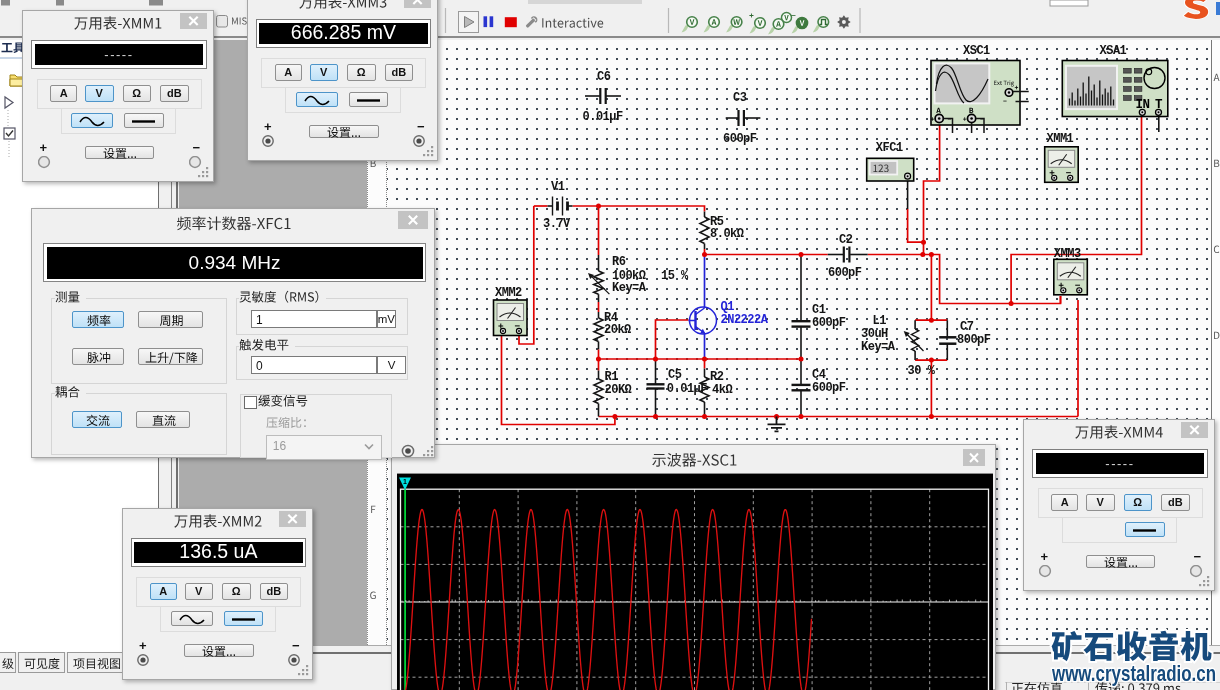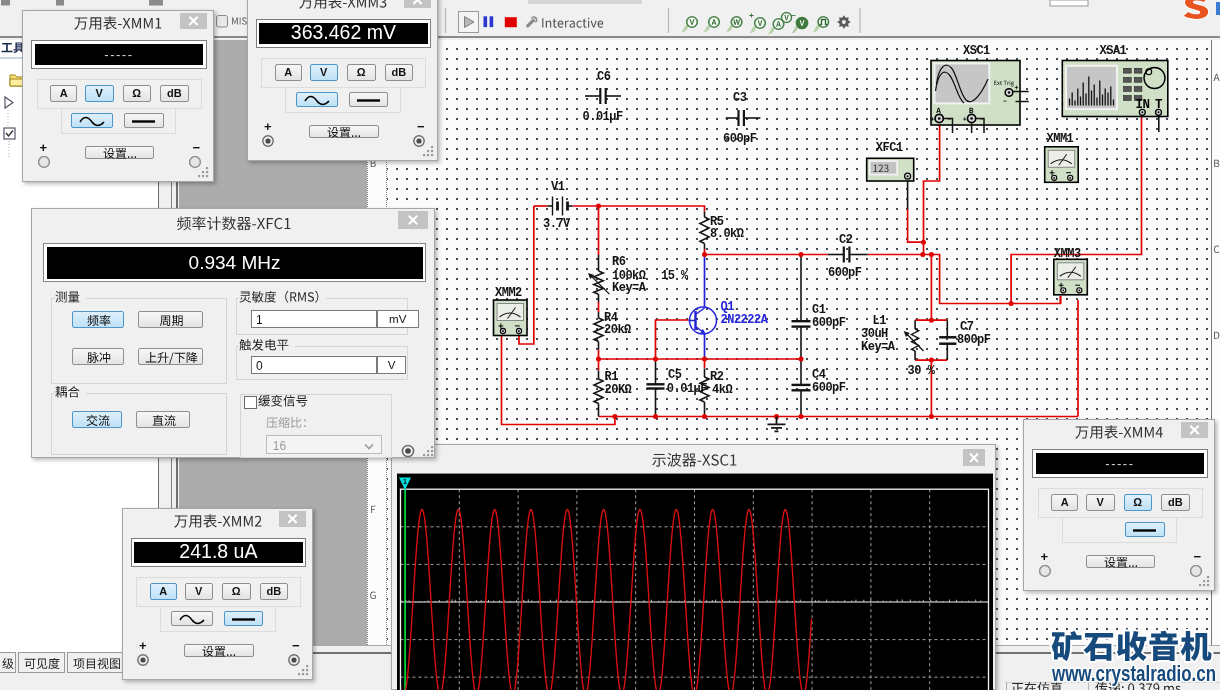--- a/index.html
+++ b/index.html
@@ -509,21 +509,21 @@
         <g transform="translate(50.8,17.5)">
           <path d="M0.9 -11.1H13.6V-10.0H0.9ZM5.4 -7.1H11.5V-6.0H5.4ZM11.2 -7.1H12.3Q12.3 -7.1 12.3 -7.0Q12.3 -6.9 12.3 -6.7Q12.3 -6.6 12.3 -6.5Q12.2 -4.8 12.1 -3.5Q12.0 -2.3 11.8 -1.5Q11.7 -0.6 11.6 -0.2Q11.4 0.3 11.2 0.5Q10.9 0.8 10.7 0.9Q10.4 1.0 9.9 1.1Q9.5 1.1 8.8 1.1Q8.1 1.1 7.4 1.0Q7.4 0.8 7.3 0.5Q7.2 0.2 7.0 -0.1Q7.8 0.0 8.5 0.0Q9.2 0.0 9.5 0.0Q9.8 0.1 9.9 0.0Q10.1 -0.0 10.2 -0.1Q10.5 -0.3 10.6 -1.1Q10.8 -1.8 10.9 -3.2Q11.1 -4.6 11.2 -6.9ZM4.8 -10.2H6.0Q5.9 -9.0 5.8 -7.7Q5.7 -6.4 5.5 -5.1Q5.2 -3.8 4.7 -2.7Q4.3 -1.5 3.4 -0.5Q2.6 0.5 1.3 1.2Q1.2 1.0 0.9 0.7Q0.7 0.5 0.5 0.3Q1.7 -0.3 2.5 -1.2Q3.3 -2.1 3.8 -3.2Q4.2 -4.3 4.4 -5.5Q4.7 -6.7 4.7 -7.9Q4.8 -9.1 4.8 -10.2Z M17.3 -11.2H26.7V-10.1H17.3ZM17.3 -7.8H26.7V-6.8H17.3ZM17.3 -4.3H26.7V-3.3H17.3ZM16.7 -11.2H17.8V-5.9Q17.8 -5.1 17.7 -4.1Q17.7 -3.2 17.5 -2.2Q17.3 -1.3 16.9 -0.4Q16.5 0.5 15.8 1.2Q15.7 1.1 15.6 1.0Q15.4 0.8 15.3 0.7Q15.1 0.6 15.0 0.5Q15.6 -0.2 15.9 -1.0Q16.3 -1.8 16.4 -2.6Q16.6 -3.5 16.7 -4.3Q16.7 -5.1 16.7 -5.9ZM26.3 -11.2H27.4V-0.3Q27.4 0.2 27.2 0.5Q27.1 0.8 26.7 0.9Q26.3 1.0 25.7 1.1Q25.0 1.1 24.0 1.1Q24.0 0.9 23.8 0.6Q23.7 0.2 23.6 0.0Q24.1 0.0 24.6 0.0Q25.1 0.1 25.4 0.0Q25.8 0.0 25.9 0.0Q26.1 0.0 26.2 -0.0Q26.3 -0.1 26.3 -0.3ZM21.3 -10.8H22.4V1.0H21.3Z M30.5 -10.9H42.1V-9.9H30.5ZM31.3 -8.7H41.4V-7.8H31.3ZM29.9 -6.5H42.5V-5.6H29.9ZM35.7 -12.2H36.8V-5.8H35.7ZM35.4 -6.3 36.4 -5.8Q35.8 -5.2 35.1 -4.6Q34.4 -4.0 33.6 -3.5Q32.8 -2.9 31.9 -2.5Q31.1 -2.1 30.2 -1.8Q30.2 -1.9 30.0 -2.1Q29.9 -2.2 29.8 -2.4Q29.6 -2.5 29.5 -2.7Q30.3 -2.9 31.2 -3.3Q32.0 -3.7 32.8 -4.2Q33.6 -4.6 34.3 -5.2Q35.0 -5.7 35.4 -6.3ZM37.0 -6.0Q37.5 -4.6 38.4 -3.5Q39.2 -2.3 40.4 -1.5Q41.5 -0.7 43.0 -0.3Q42.9 -0.2 42.8 0.0Q42.6 0.2 42.5 0.3Q42.4 0.5 42.3 0.7Q40.8 0.2 39.6 -0.8Q38.4 -1.7 37.5 -2.9Q36.6 -4.2 36.1 -5.8ZM41.3 -5.0 42.2 -4.4Q41.4 -3.8 40.6 -3.2Q39.7 -2.5 39.0 -2.1L38.3 -2.7Q38.7 -3.0 39.3 -3.4Q39.8 -3.8 40.4 -4.2Q40.9 -4.6 41.3 -5.0ZM32.7 1.1 32.6 0.2 33.1 -0.2 37.4 -1.5Q37.4 -1.3 37.5 -1.0Q37.5 -0.7 37.6 -0.5Q36.1 -0.1 35.1 0.2Q34.2 0.5 33.7 0.7Q33.2 0.9 33.0 1.0Q32.8 1.1 32.7 1.1ZM32.7 1.1Q32.6 1.0 32.5 0.8Q32.5 0.6 32.4 0.5Q32.3 0.3 32.2 0.2Q32.4 0.1 32.5 -0.2Q32.7 -0.4 32.7 -0.8V-3.9H33.9V0.1Q33.9 0.1 33.7 0.2Q33.6 0.3 33.4 0.4Q33.3 0.5 33.1 0.6Q32.9 0.8 32.8 0.9Q32.7 1.0 32.7 1.1Z M44.2 -3.5V-4.6H47.9V-3.5Z M48.8 0.0 51.9 -5.5 49.0 -10.6H50.5L51.9 -7.9Q52.1 -7.5 52.3 -7.2Q52.5 -6.8 52.7 -6.4H52.8Q53.0 -6.8 53.2 -7.2Q53.4 -7.5 53.6 -7.9L55.0 -10.6H56.4L53.5 -5.4L56.6 0.0H55.1L53.6 -2.9Q53.3 -3.3 53.1 -3.7Q52.9 -4.1 52.6 -4.6H52.6Q52.3 -4.1 52.1 -3.7Q51.9 -3.3 51.7 -2.9L50.2 0.0Z M58.3 0.0V-10.6H59.9L62.0 -4.9Q62.1 -4.4 62.3 -3.8Q62.5 -3.3 62.7 -2.7H62.8Q63.0 -3.3 63.2 -3.8Q63.3 -4.4 63.5 -4.9L65.5 -10.6H67.2V0.0H65.9V-5.9Q65.9 -6.3 65.9 -6.9Q66.0 -7.4 66.0 -8.0Q66.0 -8.6 66.1 -9.0H66.0L65.2 -6.6L63.2 -1.1H62.3L60.2 -6.6L59.4 -9.0H59.3Q59.4 -8.6 59.4 -8.0Q59.5 -7.4 59.5 -6.9Q59.5 -6.3 59.5 -5.9V0.0Z M70.1 0.0V-10.6H71.7L73.7 -4.9Q73.9 -4.4 74.1 -3.8Q74.3 -3.3 74.5 -2.7H74.6Q74.7 -3.3 74.9 -3.8Q75.1 -4.4 75.3 -4.9L77.3 -10.6H78.9V0.0H77.7V-5.9Q77.7 -6.3 77.7 -6.9Q77.7 -7.4 77.8 -8.0Q77.8 -8.6 77.9 -9.0H77.8L76.9 -6.6L74.9 -1.1H74.0L72.0 -6.6L71.2 -9.0H71.1Q71.2 -8.6 71.2 -8.0Q71.2 -7.4 71.3 -6.9Q71.3 -6.3 71.3 -5.9V0.0Z M84.2 0.2Q83.4 0.2 82.7 -0.0Q82.1 -0.2 81.6 -0.6Q81.2 -0.9 80.8 -1.3L81.5 -2.1Q82.0 -1.7 82.6 -1.3Q83.2 -0.9 84.1 -0.9Q84.8 -0.9 85.2 -1.2Q85.7 -1.4 86.0 -1.8Q86.3 -2.3 86.3 -2.9Q86.3 -3.5 86.0 -4.0Q85.6 -4.5 84.9 -4.7Q84.2 -5.0 83.0 -5.0V-6.0Q84.1 -6.0 84.7 -6.3Q85.4 -6.6 85.6 -7.0Q85.9 -7.5 85.9 -8.1Q85.9 -8.8 85.4 -9.3Q85.0 -9.7 84.1 -9.7Q83.5 -9.7 82.9 -9.5Q82.4 -9.2 81.9 -8.7L81.2 -9.6Q81.8 -10.1 82.5 -10.5Q83.3 -10.8 84.2 -10.8Q85.1 -10.8 85.8 -10.5Q86.5 -10.2 86.9 -9.6Q87.3 -9.0 87.3 -8.2Q87.3 -7.2 86.7 -6.6Q86.2 -5.9 85.4 -5.6V-5.5Q86.0 -5.4 86.5 -5.0Q87.0 -4.7 87.3 -4.1Q87.6 -3.6 87.6 -2.8Q87.6 -1.9 87.2 -1.2Q86.7 -0.5 85.9 -0.2Q85.2 0.2 84.2 0.2Z" fill="#333"></path>
         </g>
       </svg>
       <div style="position:absolute;right:6px;top:2px;width:27px;height:15.7px;background:#c3c3c3;">
         <svg width="27" height="15.7" style="position:absolute">
           <path d="M9.3,3.6499999999999995 l8.4,8.4 M17.7,3.6499999999999995 l-8.4,8.4" stroke="#fff" stroke-width="2.1"></path>
         </svg>
       </div>
       <div style="position:absolute;left:8.1px;top:29px;width:175.6px;height:28.8px;background:#fff;border:1px solid #7f7f7f;padding:2.5px;box-sizing:border-box">
-        <div style="width:100%;height:100%;background:#000;color:#fff;font:19.5px 'Liberation Sans';display:flex;align-items:center;justify-content:center;padding-bottom:1px;box-sizing:border-box">363.462 mV</div>
+        <div style="width:100%;height:100%;background:#000;color:#fff;font:19.5px 'Liberation Sans';display:flex;align-items:center;justify-content:center;padding-bottom:1px;box-sizing:border-box">666.285 mV</div>
       </div>
       <div style="position:absolute;left:13.9px;top:68.3px;width:162.7px;height:28.2px;border:1px solid #dcdcdc"></div>
       <div style="position:absolute;left:27.3px;top:74px;width:27px;height:16.5px;background:linear-gradient(#f7f7f7,#e3e3e3);border:1px solid #8f8f8f;border-radius:2px;box-sizing:border-box;display:flex;align-items:center;justify-content:center;font:bold 11px 'Liberation Sans';color:#111">A</div>
       <div style="position:absolute;left:62px;top:74px;width:28.5px;height:16.5px;background:linear-gradient(#dff0fc,#bfe1f7);border:1px solid #4d94c9;border-radius:2px;box-sizing:border-box;display:flex;align-items:center;justify-content:center;font:bold 11px 'Liberation Sans';color:#111">V</div>
       <div style="position:absolute;left:99.5px;top:74px;width:28.5px;height:16.5px;background:linear-gradient(#f7f7f7,#e3e3e3);border:1px solid #8f8f8f;border-radius:2px;box-sizing:border-box;display:flex;align-items:center;justify-content:center;font:bold 11px 'Liberation Sans';color:#111">Ω</div>
       <div style="position:absolute;left:137px;top:74px;width:28.5px;height:16.5px;background:linear-gradient(#f7f7f7,#e3e3e3);border:1px solid #8f8f8f;border-radius:2px;box-sizing:border-box;display:flex;align-items:center;justify-content:center;font:bold 11px 'Liberation Sans';color:#111">dB</div>
       <div style="position:absolute;left:37.8px;top:96.5px;width:113.6px;height:24.6px;border:1px solid #dcdcdc"></div>
       <div style="position:absolute;left:48.4px;top:102.2px;width:41.7px;height:14.4px;background:linear-gradient(#dff0fc,#bfe1f7);border:1px solid #4d94c9;border-radius:2px;box-sizing:border-box"><svg width="40" height="13">
           <path d="M8,7 q5.5,-9 12,0 q5.5,7 12,0" fill="none" stroke="#000" stroke-width="1.6"></path>
         </svg></div>
@@ -626,42 +626,42 @@
           </g>
         </svg>
       </div>
       <div style="position:absolute;left:204.7px;top:89.4px;width:170.1px;height:35.1px;border:1px solid #d5d5d5"></div>
       <div style="position:absolute;left:207px;top:80px;background:#f0f0f0;padding:0 3px"><svg class="ov" width="105" height="16">
           <g transform="translate(0.0,12.5)">
             <path d="M5.8 -5.2H6.8Q6.7 -4.2 6.5 -3.3Q6.3 -2.5 6.0 -1.8Q5.6 -1.1 5.0 -0.6Q4.3 -0.0 3.4 0.4Q2.4 0.8 1.0 1.1Q0.9 0.9 0.8 0.7Q0.7 0.4 0.5 0.3Q1.8 0.0 2.7 -0.3Q3.6 -0.7 4.2 -1.2Q4.8 -1.6 5.1 -2.2Q5.4 -2.8 5.6 -3.6Q5.8 -4.3 5.8 -5.2ZM2.6 -4.5 3.4 -4.1Q3.2 -3.6 2.9 -2.9Q2.6 -2.2 2.1 -1.8L1.3 -2.3Q1.7 -2.7 2.1 -3.3Q2.4 -3.9 2.6 -4.5ZM9.9 -4.5 10.7 -4.0Q10.4 -3.4 10.1 -2.8Q9.7 -2.2 9.4 -1.8L8.7 -2.2Q8.9 -2.5 9.1 -2.9Q9.4 -3.3 9.6 -3.7Q9.8 -4.1 9.9 -4.5ZM6.5 -3.6Q6.9 -2.5 7.6 -1.8Q8.4 -1.0 9.5 -0.5Q10.6 -0.1 12.1 0.1Q12.0 0.2 11.9 0.4Q11.8 0.5 11.7 0.7Q11.6 0.8 11.5 1.0Q10.3 0.8 9.4 0.4Q8.5 0.1 7.8 -0.5Q7.1 -1.0 6.5 -1.8Q6.0 -2.5 5.7 -3.5ZM2.3 -8.1H10.1V-7.4H2.3ZM1.7 -10.0H10.5V-5.4H1.7V-6.3H9.6V-9.1H1.7Z M14.4 -9.1H19.2V-8.3H14.4ZM13.0 -4.5H19.4V-3.7H13.0ZM14.5 -7.1H18.0V-6.3H14.5ZM14.0 -1.8H19.3V-1.0H14.0ZM14.5 -10.5 15.4 -10.3Q15.1 -9.1 14.7 -8.0Q14.2 -7.0 13.6 -6.2Q13.5 -6.3 13.4 -6.4Q13.2 -6.5 13.1 -6.6Q12.9 -6.7 12.8 -6.7Q13.4 -7.4 13.9 -8.4Q14.3 -9.4 14.5 -10.5ZM17.7 -7.1H18.5Q18.5 -7.1 18.5 -7.0Q18.5 -6.9 18.5 -6.8Q18.5 -6.7 18.5 -6.7Q18.5 -4.8 18.4 -3.5Q18.3 -2.2 18.3 -1.4Q18.2 -0.6 18.1 -0.2Q18.0 0.3 17.8 0.5Q17.7 0.7 17.5 0.8Q17.3 0.9 17.1 0.9Q16.8 0.9 16.4 0.9Q16.1 0.9 15.7 0.9Q15.7 0.7 15.6 0.5Q15.5 0.2 15.4 0.1Q15.8 0.1 16.2 0.1Q16.5 0.1 16.7 0.1Q16.8 0.1 16.9 0.1Q17.0 0.1 17.1 -0.1Q17.2 -0.2 17.3 -0.6Q17.4 -1.0 17.4 -1.8Q17.5 -2.6 17.6 -3.9Q17.6 -5.1 17.7 -6.9ZM14.1 -7.1H14.9Q14.9 -6.4 14.8 -5.5Q14.8 -4.7 14.7 -3.9Q14.6 -3.1 14.5 -2.3Q14.4 -1.5 14.4 -1.0H13.5Q13.6 -1.6 13.7 -2.3Q13.8 -3.1 13.8 -3.9Q13.9 -4.7 14.0 -5.6Q14.0 -6.4 14.1 -7.1ZM20.2 -8.1H24.4V-7.2H20.2ZM20.5 -10.5 21.4 -10.4Q21.2 -9.2 20.9 -8.2Q20.6 -7.1 20.2 -6.2Q19.8 -5.3 19.3 -4.6Q19.3 -4.7 19.1 -4.8Q19.0 -4.9 18.9 -5.0Q18.7 -5.1 18.6 -5.2Q19.1 -5.8 19.4 -6.7Q19.8 -7.5 20.1 -8.5Q20.3 -9.5 20.5 -10.5ZM22.9 -7.6 23.8 -7.5Q23.5 -5.5 23.0 -3.8Q22.4 -2.2 21.5 -1.1Q20.6 0.1 19.2 1.0Q19.1 0.9 19.0 0.7Q18.9 0.6 18.8 0.5Q18.7 0.3 18.6 0.3Q19.9 -0.5 20.8 -1.6Q21.7 -2.7 22.2 -4.2Q22.7 -5.7 22.9 -7.6ZM20.6 -7.3Q20.8 -5.6 21.3 -4.1Q21.9 -2.6 22.7 -1.5Q23.4 -0.4 24.6 0.3Q24.5 0.3 24.3 0.5Q24.2 0.6 24.1 0.8Q24.0 0.9 23.9 1.0Q22.7 0.3 21.9 -0.9Q21.1 -2.1 20.6 -3.7Q20.1 -5.3 19.7 -7.2ZM15.4 -6.0 15.9 -6.3Q16.2 -6.0 16.5 -5.6Q16.8 -5.2 16.9 -4.8L16.3 -4.5Q16.2 -4.8 15.9 -5.2Q15.7 -5.7 15.4 -6.0ZM15.2 -3.3 15.8 -3.6Q16.1 -3.3 16.4 -2.9Q16.7 -2.4 16.8 -2.1L16.2 -1.7Q16.1 -2.1 15.8 -2.5Q15.5 -3.0 15.2 -3.3Z M27.8 -7.0H36.7V-6.2H27.8ZM28.0 -3.3H35.1V-2.5H28.0ZM29.8 -8.0H30.7V-4.9H33.8V-8.0H34.7V-4.1H29.8ZM34.9 -3.3H35.1L35.3 -3.4L35.8 -3.0Q35.3 -2.1 34.5 -1.4Q33.6 -0.7 32.6 -0.2Q31.5 0.2 30.3 0.5Q29.1 0.8 27.8 0.9Q27.7 0.8 27.6 0.5Q27.5 0.3 27.4 0.1Q28.6 0.0 29.7 -0.2Q30.9 -0.4 31.9 -0.8Q32.9 -1.2 33.7 -1.8Q34.5 -2.4 34.9 -3.2ZM30.0 -2.7Q30.6 -1.9 31.7 -1.3Q32.7 -0.7 34.1 -0.3Q35.5 0.0 37.0 0.2Q36.9 0.3 36.8 0.4Q36.7 0.6 36.6 0.7Q36.5 0.9 36.5 1.0Q34.9 0.8 33.5 0.4Q32.1 -0.0 31.0 -0.7Q29.9 -1.4 29.2 -2.4ZM27.0 -9.3H36.9V-8.4H27.0ZM26.6 -9.3H27.5V-5.9Q27.5 -5.1 27.5 -4.2Q27.4 -3.4 27.3 -2.4Q27.2 -1.5 26.9 -0.6Q26.7 0.3 26.3 1.0Q26.2 0.9 26.1 0.8Q25.9 0.8 25.7 0.7Q25.6 0.6 25.5 0.6Q25.8 -0.1 26.1 -1.0Q26.3 -1.8 26.4 -2.7Q26.5 -3.5 26.5 -4.3Q26.6 -5.2 26.6 -5.9ZM30.9 -10.3 31.9 -10.6Q32.1 -10.2 32.3 -9.7Q32.5 -9.3 32.6 -9.0L31.6 -8.7Q31.5 -9.0 31.3 -9.5Q31.1 -10.0 30.9 -10.3Z M46.2 -4.8Q46.2 -6.0 46.5 -7.0Q46.8 -8.1 47.4 -9.0Q47.9 -9.9 48.7 -10.7L49.4 -10.3Q48.7 -9.6 48.2 -8.7Q47.7 -7.8 47.4 -6.9Q47.1 -5.9 47.1 -4.8Q47.1 -3.6 47.4 -2.7Q47.7 -1.7 48.2 -0.8Q48.7 0.1 49.4 0.8L48.7 1.2Q47.9 0.4 47.4 -0.5Q46.8 -1.4 46.5 -2.5Q46.2 -3.5 46.2 -4.8Z M51.3 0.0V-9.2H54.1Q55.1 -9.2 55.8 -8.9Q56.5 -8.7 56.9 -8.1Q57.3 -7.5 57.3 -6.6Q57.3 -5.7 56.9 -5.1Q56.5 -4.5 55.8 -4.2Q55.1 -3.9 54.1 -3.9H52.4V0.0ZM52.4 -4.8H54.0Q55.0 -4.8 55.6 -5.3Q56.2 -5.7 56.2 -6.6Q56.2 -7.5 55.6 -7.9Q55.0 -8.2 54.0 -8.2H52.4ZM56.3 0.0 53.9 -4.2 54.8 -4.8 57.6 0.0Z M59.2 0.0V-9.2H60.6L62.3 -4.3Q62.5 -3.8 62.7 -3.3Q62.8 -2.8 63.0 -2.3H63.1Q63.2 -2.8 63.4 -3.3Q63.5 -3.8 63.7 -4.3L65.4 -9.2H66.8V0.0H65.8V-5.1Q65.8 -5.5 65.8 -5.9Q65.8 -6.4 65.8 -6.9Q65.9 -7.4 65.9 -7.8H65.8L65.1 -5.7L63.4 -0.9H62.6L60.9 -5.7L60.1 -7.8H60.1Q60.1 -7.4 60.2 -6.9Q60.2 -6.4 60.2 -5.9Q60.2 -5.5 60.2 -5.1V0.0Z M71.9 0.2Q70.9 0.2 70.1 -0.2Q69.3 -0.6 68.7 -1.2L69.4 -2.0Q69.9 -1.5 70.5 -1.2Q71.2 -0.9 71.9 -0.9Q72.8 -0.9 73.3 -1.3Q73.8 -1.7 73.8 -2.3Q73.8 -2.8 73.6 -3.1Q73.4 -3.4 73.1 -3.6Q72.7 -3.8 72.3 -4.0L71.0 -4.5Q70.6 -4.7 70.1 -5.0Q69.7 -5.3 69.4 -5.8Q69.1 -6.2 69.1 -6.9Q69.1 -7.6 69.5 -8.2Q69.9 -8.7 70.5 -9.0Q71.2 -9.3 72.0 -9.3Q72.8 -9.3 73.5 -9.0Q74.2 -8.7 74.7 -8.2L74.1 -7.5Q73.7 -7.9 73.2 -8.1Q72.6 -8.3 72.0 -8.3Q71.2 -8.3 70.8 -8.0Q70.3 -7.6 70.3 -7.0Q70.3 -6.5 70.5 -6.3Q70.8 -6.0 71.1 -5.8Q71.5 -5.6 71.8 -5.5L73.1 -4.9Q73.6 -4.7 74.1 -4.4Q74.5 -4.0 74.7 -3.6Q75.0 -3.1 75.0 -2.4Q75.0 -1.7 74.6 -1.1Q74.2 -0.5 73.5 -0.2Q72.8 0.2 71.9 0.2Z M79.3 -4.8Q79.3 -3.5 79.0 -2.5Q78.7 -1.4 78.2 -0.5Q77.6 0.4 76.9 1.2L76.1 0.8Q76.8 0.1 77.4 -0.8Q77.9 -1.7 78.2 -2.7Q78.4 -3.6 78.4 -4.8Q78.4 -5.9 78.2 -6.9Q77.9 -7.8 77.4 -8.7Q76.8 -9.6 76.1 -10.3L76.9 -10.7Q77.6 -9.9 78.2 -9.0Q78.7 -8.1 79.0 -7.0Q79.3 -6.0 79.3 -4.8Z" fill="#222"></path>
           </g>
         </svg><span style="visibility:hidden;font-size:12.5px">灵敏度（RMS)</span></div>
       <div style="position:absolute;left:219.5px;top:100.5px;width:125.7px;height:18.5px;background:#fff;border:1px solid #7a7a7a;box-sizing:border-box;font:12px 'Liberation Sans';color:#111;padding:2px 0 0 4px">1</div>
-      <div style="position:absolute;left:345.2px;top:100.5px;width:42px;height:18.5px;background:#fff;border:1px solid #7a7a7a;box-sizing:border-box;font:11.5px 'Liberation Sans';color:#111;text-align:center;padding-top:2px">mV</div>
+      <div style="position:absolute;left:345.2px;top:100.5px;width:19px;height:18.5px;background:#fff;border:1px solid #7a7a7a;box-sizing:border-box;font:11.5px 'Liberation Sans';color:#111;text-align:center;padding-top:2px">mV</div>
       <div style="position:absolute;left:204.7px;top:136.7px;width:170.1px;height:32.2px;border:1px solid #d5d5d5"></div>
       <div style="position:absolute;left:207px;top:127.5px;background:#f0f0f0;padding:0 3px"><svg class="ov" width="65" height="16">
           <g transform="translate(0.0,12.5)">
             <path d="M1.7 -7.3H5.3V-6.6H1.7ZM1.7 -5.1H5.3V-4.4H1.7ZM1.7 -2.9H5.3V-2.1H1.7ZM2.4 -9.4H4.6V-8.6H2.4ZM3.2 -7.0H3.9V0.6H3.2ZM2.4 -10.5 3.2 -10.3Q2.9 -9.0 2.3 -7.9Q1.8 -6.7 1.1 -6.0Q1.1 -6.0 0.9 -6.1Q0.8 -6.2 0.6 -6.4Q0.5 -6.5 0.4 -6.5Q1.1 -7.2 1.6 -8.3Q2.1 -9.4 2.4 -10.5ZM1.3 -7.3H2.1V-4.0Q2.1 -3.4 2.1 -2.8Q2.0 -2.1 1.9 -1.4Q1.9 -0.8 1.7 -0.1Q1.5 0.5 1.2 1.0Q1.1 0.9 1.0 0.9Q0.8 0.8 0.7 0.7Q0.6 0.6 0.5 0.6Q0.9 -0.1 1.0 -0.9Q1.2 -1.7 1.3 -2.5Q1.3 -3.3 1.3 -4.0ZM5.0 -7.3H5.8V-0.1Q5.8 0.2 5.7 0.4Q5.6 0.6 5.5 0.7Q5.3 0.8 5.0 0.8Q4.8 0.9 4.4 0.9Q4.4 0.7 4.3 0.5Q4.2 0.2 4.1 0.1Q4.4 0.1 4.6 0.1Q4.8 0.1 4.9 0.1Q5.0 0.1 5.0 -0.1ZM4.4 -9.4H4.6L4.7 -9.4L5.3 -9.1Q5.1 -8.5 4.8 -7.9Q4.4 -7.2 4.1 -6.8Q4.0 -6.9 3.8 -7.0Q3.7 -7.1 3.5 -7.1Q3.7 -7.4 3.9 -7.8Q4.0 -8.2 4.2 -8.5Q4.3 -8.9 4.4 -9.2ZM10.0 -2.5 10.7 -2.7Q11.0 -2.2 11.3 -1.6Q11.6 -0.9 11.8 -0.4Q12.0 0.2 12.1 0.6L11.3 0.9Q11.2 0.5 11.0 -0.1Q10.8 -0.7 10.5 -1.3Q10.3 -1.9 10.0 -2.5ZM6.0 -0.4Q6.6 -0.5 7.5 -0.6Q8.3 -0.7 9.3 -0.8Q10.3 -1.0 11.2 -1.1L11.3 -0.2Q10.3 -0.1 9.4 0.0Q8.5 0.1 7.6 0.3Q6.8 0.4 6.1 0.5ZM7.1 -7.3V-4.2H10.6V-7.3ZM6.4 -8.1H11.4V-3.4H6.4ZM8.4 -10.5H9.3V-7.6H8.4ZM8.5 -7.6H9.3V-4.0H9.3V-0.2H8.4V-4.0H8.5Z M17.6 -5.1Q18.4 -3.0 20.2 -1.7Q22.0 -0.3 24.6 0.2Q24.5 0.3 24.3 0.4Q24.2 0.6 24.1 0.7Q24.0 0.9 24.0 1.0Q22.2 0.6 20.8 -0.1Q19.4 -0.9 18.4 -2.1Q17.4 -3.3 16.8 -4.8ZM22.0 -5.4H22.2L22.4 -5.5L23.1 -5.2Q22.6 -3.9 21.9 -2.8Q21.2 -1.8 20.3 -1.1Q19.3 -0.3 18.3 0.2Q17.2 0.7 16.0 1.0Q15.9 0.8 15.8 0.6Q15.6 0.4 15.5 0.2Q16.6 -0.0 17.6 -0.5Q18.6 -1.0 19.5 -1.7Q20.4 -2.3 21.0 -3.2Q21.7 -4.1 22.0 -5.3ZM17.3 -5.4H22.2V-4.5H17.0ZM18.2 -10.5 19.2 -10.4Q19.0 -8.6 18.6 -7.1Q18.1 -5.5 17.5 -4.2Q16.8 -2.9 15.9 -1.9Q14.9 -0.8 13.6 0.0Q13.5 -0.1 13.4 -0.2Q13.3 -0.4 13.1 -0.5Q13.0 -0.6 12.9 -0.7Q14.5 -1.7 15.6 -3.2Q16.7 -4.6 17.3 -6.5Q17.9 -8.3 18.2 -10.5ZM20.9 -9.9 21.6 -10.3Q21.9 -10.0 22.2 -9.7Q22.5 -9.4 22.8 -9.1Q23.1 -8.8 23.3 -8.5L22.5 -8.0Q22.3 -8.3 22.1 -8.6Q21.8 -8.9 21.5 -9.2Q21.2 -9.6 20.9 -9.9ZM14.3 -6.5Q14.3 -6.6 14.2 -6.8Q14.2 -7.0 14.1 -7.1Q14.0 -7.3 14.0 -7.4Q14.1 -7.5 14.2 -7.6Q14.3 -7.7 14.5 -7.9Q14.5 -8.1 14.7 -8.4Q14.8 -8.7 15.0 -9.2Q15.2 -9.7 15.3 -10.1L16.3 -10.0Q16.1 -9.4 15.9 -8.9Q15.7 -8.4 15.5 -7.9Q15.3 -7.5 15.1 -7.1V-7.1Q15.1 -7.1 14.9 -7.0Q14.8 -7.0 14.7 -6.9Q14.5 -6.8 14.4 -6.7Q14.3 -6.6 14.3 -6.5ZM14.3 -6.5V-7.3L14.9 -7.7H24.1L24.1 -6.8H15.6Q15.0 -6.8 14.7 -6.7Q14.4 -6.6 14.3 -6.5Z M27.1 -6.0H35.3V-5.1H27.1ZM30.6 -10.5H31.6V-1.0Q31.6 -0.7 31.7 -0.5Q31.8 -0.3 32.0 -0.2Q32.2 -0.2 32.5 -0.2Q32.6 -0.2 32.9 -0.2Q33.2 -0.2 33.5 -0.2Q33.8 -0.2 34.2 -0.2Q34.5 -0.2 34.8 -0.2Q35.0 -0.2 35.2 -0.2Q35.5 -0.2 35.7 -0.3Q35.9 -0.5 36.0 -1.0Q36.0 -1.4 36.1 -2.2Q36.3 -2.1 36.5 -1.9Q36.8 -1.8 37.0 -1.8Q37.0 -0.8 36.8 -0.3Q36.6 0.3 36.3 0.5Q35.9 0.8 35.2 0.8Q35.1 0.8 34.8 0.8Q34.6 0.8 34.2 0.8Q33.8 0.8 33.5 0.8Q33.1 0.8 32.8 0.8Q32.6 0.8 32.5 0.8Q31.8 0.8 31.4 0.6Q31.0 0.5 30.8 0.1Q30.6 -0.3 30.6 -1.1ZM27.1 -8.7H35.8V-2.4H27.1V-3.3H34.9V-7.8H27.1ZM26.6 -8.7H27.5V-1.6H26.6Z M38.8 -9.7H48.7V-8.7H38.8ZM38.2 -4.3H49.4V-3.4H38.2ZM39.7 -7.9 40.5 -8.1Q40.8 -7.7 41.0 -7.2Q41.3 -6.6 41.4 -6.2Q41.6 -5.7 41.7 -5.3L40.8 -5.0Q40.7 -5.4 40.6 -5.9Q40.4 -6.3 40.2 -6.9Q39.9 -7.4 39.7 -7.9ZM46.9 -8.2 47.9 -7.9Q47.7 -7.4 47.4 -6.9Q47.2 -6.3 46.9 -5.8Q46.6 -5.3 46.4 -4.9L45.6 -5.2Q45.8 -5.6 46.1 -6.1Q46.3 -6.6 46.6 -7.2Q46.8 -7.7 46.9 -8.2ZM43.2 -9.3H44.2V1.0H43.2Z" fill="#222"></path>
           </g>
         </svg><span style="visibility:hidden;font-size:12.5px">触发电平</span></div>
       <div style="position:absolute;left:219.5px;top:146.7px;width:125.7px;height:18.5px;background:#fff;border:1px solid #7a7a7a;box-sizing:border-box;font:12px 'Liberation Sans';color:#111;padding:2px 0 0 4px">0</div>
       <div style="position:absolute;left:345.2px;top:146.7px;width:29.6px;height:18.5px;background:#fff;border:1px solid #7a7a7a;box-sizing:border-box;font:11.5px 'Liberation Sans';color:#111;text-align:center;padding-top:2px">V</div>
       <div style="position:absolute;left:208.4px;top:184.8px;width:149.7px;height:62px;border:1px solid #d5d5d5"></div>
       <div style="position:absolute;left:212.1px;top:187.4px;width:11px;height:11px;background:#fff;border:1px solid #6a6a6a"></div>
       <svg class="ov" width="70" height="18" style="left:226.9px;top:183.3px">
         <g transform="translate(0.0,13.5)">
           <path d="M0.8 -2.3Q0.8 -2.4 0.7 -2.6Q0.7 -2.7 0.6 -2.9Q0.6 -3.0 0.5 -3.2Q0.7 -3.2 0.9 -3.4Q1.2 -3.6 1.5 -4.0Q1.6 -4.2 1.9 -4.5Q2.2 -4.9 2.6 -5.4Q3.0 -6.0 3.4 -6.6Q3.7 -7.2 4.1 -7.8L4.9 -7.4Q4.1 -6.1 3.2 -4.9Q2.3 -3.7 1.4 -2.8V-2.8Q1.4 -2.8 1.3 -2.7Q1.2 -2.7 1.1 -2.6Q1.0 -2.5 0.9 -2.5Q0.8 -2.4 0.8 -2.3ZM0.8 -2.3 0.7 -3.1 1.2 -3.4 4.6 -4.0Q4.6 -3.8 4.6 -3.6Q4.6 -3.3 4.6 -3.2Q3.4 -3.0 2.7 -2.8Q2.0 -2.7 1.6 -2.6Q1.2 -2.5 1.1 -2.4Q0.9 -2.4 0.8 -2.3ZM0.7 -5.3Q0.7 -5.4 0.6 -5.6Q0.6 -5.7 0.5 -5.9Q0.4 -6.1 0.4 -6.2Q0.6 -6.2 0.7 -6.5Q0.9 -6.7 1.1 -7.0Q1.2 -7.1 1.4 -7.5Q1.6 -7.8 1.9 -8.3Q2.1 -8.8 2.4 -9.4Q2.6 -9.9 2.8 -10.5L3.7 -10.1Q3.4 -9.3 3.0 -8.6Q2.6 -7.8 2.2 -7.1Q1.8 -6.4 1.3 -5.8V-5.8Q1.3 -5.8 1.2 -5.8Q1.1 -5.7 1.0 -5.6Q0.9 -5.6 0.8 -5.5Q0.7 -5.4 0.7 -5.3ZM0.7 -5.3 0.7 -6.0 1.1 -6.3 3.6 -6.5Q3.5 -6.3 3.5 -6.1Q3.5 -5.9 3.5 -5.7Q2.7 -5.6 2.2 -5.6Q1.6 -5.5 1.3 -5.5Q1.1 -5.4 0.9 -5.4Q0.8 -5.3 0.7 -5.3ZM0.4 -0.6Q0.9 -0.8 1.6 -1.0Q2.3 -1.2 3.0 -1.4Q3.8 -1.6 4.5 -1.9L4.7 -1.1Q3.6 -0.8 2.5 -0.4Q1.5 -0.0 0.7 0.3ZM4.9 -7.1H11.7V-6.3H4.9ZM4.4 -5.4H11.9V-4.6H4.4ZM6.1 -3.7H10.4V-3.0H6.1ZM5.3 -8.7 6.0 -8.9Q6.2 -8.6 6.3 -8.1Q6.5 -7.7 6.6 -7.4L5.8 -7.1Q5.8 -7.4 5.6 -7.9Q5.4 -8.3 5.3 -8.7ZM7.5 -9.0 8.2 -9.1Q8.4 -8.7 8.5 -8.2Q8.6 -7.8 8.6 -7.5L7.8 -7.3Q7.8 -7.6 7.7 -8.1Q7.6 -8.6 7.5 -9.0ZM11.0 -10.4 11.5 -9.7Q10.9 -9.6 10.1 -9.5Q9.3 -9.4 8.4 -9.3Q7.5 -9.2 6.6 -9.1Q5.7 -9.1 4.9 -9.1Q4.9 -9.2 4.8 -9.4Q4.7 -9.7 4.7 -9.8Q5.5 -9.8 6.4 -9.9Q7.2 -9.9 8.1 -10.0Q8.9 -10.1 9.7 -10.2Q10.4 -10.3 11.0 -10.4ZM6.9 -3.2Q7.3 -2.3 8.1 -1.6Q8.8 -0.9 9.9 -0.5Q10.9 0.0 12.2 0.2Q12.0 0.4 11.9 0.6Q11.7 0.8 11.6 1.0Q9.7 0.6 8.3 -0.4Q6.8 -1.4 6.1 -3.0ZM10.5 -9.2 11.4 -8.9Q11.1 -8.4 10.7 -7.8Q10.3 -7.1 9.9 -6.7L9.2 -7.0Q9.5 -7.3 9.7 -7.7Q9.9 -8.1 10.1 -8.5Q10.4 -8.9 10.5 -9.2ZM10.2 -3.7H10.4L10.6 -3.7L11.1 -3.5Q10.7 -2.2 9.9 -1.3Q9.2 -0.4 8.1 0.2Q7.1 0.7 5.9 1.0Q5.9 0.9 5.8 0.8Q5.7 0.7 5.6 0.5Q5.5 0.4 5.4 0.3Q6.6 0.1 7.5 -0.4Q8.5 -0.9 9.2 -1.7Q9.9 -2.4 10.2 -3.6ZM6.4 -6.6H7.3Q7.3 -5.9 7.2 -5.1Q7.0 -4.2 6.8 -3.4Q6.6 -2.5 6.3 -1.7Q6.0 -0.9 5.4 -0.2Q4.9 0.4 4.2 1.0Q4.1 0.8 3.9 0.6Q3.7 0.4 3.5 0.3Q4.3 -0.1 4.7 -0.8Q5.2 -1.4 5.5 -2.2Q5.8 -2.9 6.0 -3.7Q6.2 -4.5 6.3 -5.2Q6.4 -6.0 6.4 -6.6Z M16.8 -8.8H17.8V-4.6H16.8ZM13.4 -9.2H24.1V-8.4H13.4ZM15.3 -7.9 16.1 -7.6Q15.8 -6.9 15.3 -6.2Q14.8 -5.5 14.3 -5.0Q14.3 -5.0 14.1 -5.1Q14.0 -5.2 13.8 -5.3Q13.7 -5.4 13.6 -5.5Q14.1 -5.9 14.6 -6.6Q15.0 -7.2 15.3 -7.9ZM21.1 -7.4 21.8 -7.8Q22.2 -7.4 22.7 -7.0Q23.1 -6.6 23.4 -6.2Q23.8 -5.8 24.0 -5.4L23.3 -4.9Q23.0 -5.3 22.7 -5.7Q22.3 -6.2 21.9 -6.6Q21.5 -7.0 21.1 -7.4ZM17.9 -10.4 18.8 -10.6Q19.0 -10.3 19.3 -9.9Q19.5 -9.5 19.6 -9.2L18.7 -8.9Q18.6 -9.2 18.3 -9.6Q18.1 -10.0 17.9 -10.4ZM19.7 -8.8H20.6V-4.6H19.7ZM15.9 -3.9Q16.6 -2.7 17.9 -1.9Q19.1 -1.0 20.8 -0.5Q22.5 -0.0 24.4 0.2Q24.4 0.3 24.2 0.5Q24.1 0.6 24.1 0.7Q24.0 0.9 23.9 1.0Q21.9 0.8 20.2 0.2Q18.5 -0.4 17.2 -1.3Q15.9 -2.2 15.1 -3.5ZM14.2 -4.2H22.0V-3.4H14.2ZM21.8 -4.2H22.0L22.2 -4.3L22.8 -3.9Q22.2 -2.8 21.2 -2.0Q20.2 -1.1 19.0 -0.6Q17.8 0.0 16.4 0.4Q15.0 0.8 13.6 1.0Q13.6 0.9 13.5 0.8Q13.4 0.6 13.3 0.4Q13.2 0.3 13.1 0.2Q14.5 0.0 15.9 -0.3Q17.2 -0.7 18.4 -1.2Q19.5 -1.7 20.4 -2.4Q21.3 -3.1 21.8 -4.1Z M29.8 -6.6H35.9V-5.9H29.8ZM29.8 -4.9H35.9V-4.1H29.8ZM30.2 -0.3H35.5V0.5H30.2ZM28.9 -8.4H36.8V-7.6H28.9ZM29.6 -3.0H36.0V1.0H35.1V-2.3H30.4V1.0H29.6ZM31.8 -10.2 32.6 -10.5Q32.8 -10.1 33.1 -9.7Q33.4 -9.2 33.5 -8.9L32.6 -8.5Q32.5 -8.8 32.3 -9.3Q32.0 -9.8 31.8 -10.2ZM28.2 -10.5 29.0 -10.2Q28.7 -9.2 28.2 -8.1Q27.7 -7.1 27.1 -6.2Q26.5 -5.3 25.9 -4.6Q25.9 -4.7 25.8 -4.9Q25.7 -5.0 25.6 -5.2Q25.5 -5.4 25.4 -5.5Q26.0 -6.1 26.5 -6.9Q27.0 -7.7 27.4 -8.6Q27.9 -9.5 28.2 -10.5ZM27.1 -7.2 28.0 -8.1 28.0 -8.0V1.0H27.1Z M40.7 -9.2V-7.5H46.7V-9.2ZM39.8 -10.0H47.7V-6.6H39.8ZM38.3 -5.5H49.2V-4.6H38.3ZM40.6 -3.2H47.0V-2.4H40.6ZM46.7 -3.2H47.7Q47.7 -3.2 47.7 -3.2Q47.7 -3.1 47.7 -3.0Q47.7 -2.9 47.6 -2.8Q47.5 -1.8 47.3 -1.1Q47.2 -0.4 47.0 0.0Q46.8 0.4 46.6 0.6Q46.4 0.8 46.1 0.9Q45.9 1.0 45.5 1.0Q45.2 1.0 44.6 1.0Q44.0 1.0 43.4 0.9Q43.4 0.7 43.3 0.5Q43.2 0.2 43.0 0.0Q43.7 0.1 44.3 0.1Q44.9 0.1 45.2 0.1Q45.4 0.1 45.5 0.1Q45.7 0.1 45.8 0.0Q46.0 -0.1 46.1 -0.5Q46.3 -0.9 46.4 -1.5Q46.6 -2.1 46.7 -3.1ZM41.0 -5.1 42.0 -5.0Q41.9 -4.6 41.7 -4.1Q41.6 -3.6 41.4 -3.2Q41.3 -2.7 41.1 -2.4H40.0Q40.2 -2.8 40.4 -3.2Q40.6 -3.7 40.7 -4.2Q40.9 -4.7 41.0 -5.1Z" fill="#222"></path>
         </g>
       </svg>
       <svg class="ov" width="60" height="16" style="left:234.3px;top:205.5px">
         <g transform="translate(0.0,12.0)">
           <path d="M1.9 -9.5H11.5V-8.6H1.9ZM1.4 -9.5H2.2V-5.6Q2.2 -4.9 2.2 -4.1Q2.2 -3.2 2.0 -2.3Q1.9 -1.4 1.7 -0.6Q1.5 0.3 1.1 1.0Q1.0 0.9 0.9 0.8Q0.8 0.7 0.6 0.6Q0.5 0.5 0.4 0.5Q0.7 -0.2 0.9 -1.0Q1.1 -1.8 1.2 -2.6Q1.3 -3.4 1.4 -4.2Q1.4 -4.9 1.4 -5.6ZM2.3 -0.4H11.4V0.4H2.3ZM3.1 -5.4H10.8V-4.5H3.1ZM6.4 -8.0H7.3V0.1H6.4ZM8.2 -3.2 8.9 -3.7Q9.4 -3.3 9.9 -2.8Q10.3 -2.3 10.6 -1.9L9.9 -1.4Q9.7 -1.6 9.5 -2.0Q9.2 -2.3 8.9 -2.6Q8.5 -3.0 8.2 -3.2Z M12.8 -2.2Q12.8 -2.3 12.8 -2.4Q12.7 -2.6 12.7 -2.7Q12.6 -2.9 12.6 -3.0Q12.7 -3.0 12.9 -3.2Q13.1 -3.4 13.4 -3.7Q13.5 -3.9 13.8 -4.3Q14.0 -4.7 14.4 -5.2Q14.7 -5.7 15.0 -6.3Q15.3 -6.9 15.6 -7.4L16.3 -7.0Q15.7 -5.8 14.9 -4.7Q14.2 -3.5 13.4 -2.6V-2.6Q13.4 -2.6 13.3 -2.6Q13.2 -2.5 13.1 -2.5Q13.0 -2.4 12.9 -2.3Q12.8 -2.3 12.8 -2.2ZM12.8 -2.2 12.8 -2.9 13.2 -3.2 15.8 -3.8Q15.8 -3.6 15.8 -3.4Q15.8 -3.2 15.8 -3.0Q14.9 -2.8 14.4 -2.7Q13.8 -2.5 13.5 -2.4Q13.2 -2.4 13.0 -2.3Q12.9 -2.2 12.8 -2.2ZM12.8 -5.1Q12.7 -5.2 12.7 -5.3Q12.6 -5.5 12.6 -5.6Q12.5 -5.8 12.5 -5.9Q12.6 -5.9 12.8 -6.1Q13.0 -6.3 13.1 -6.6Q13.2 -6.8 13.4 -7.1Q13.6 -7.5 13.9 -7.9Q14.1 -8.4 14.3 -9.0Q14.5 -9.5 14.7 -10.0L15.5 -9.7Q15.2 -8.9 14.9 -8.2Q14.5 -7.5 14.1 -6.8Q13.7 -6.1 13.3 -5.6V-5.5Q13.3 -5.5 13.2 -5.5Q13.1 -5.4 13.0 -5.4Q12.9 -5.3 12.8 -5.2Q12.8 -5.1 12.8 -5.1ZM12.8 -5.1 12.7 -5.7 13.2 -6.0 15.2 -6.2Q15.2 -6.0 15.2 -5.8Q15.2 -5.6 15.2 -5.5Q14.5 -5.4 14.0 -5.3Q13.6 -5.3 13.3 -5.2Q13.1 -5.2 13.0 -5.1Q12.8 -5.1 12.8 -5.1ZM12.5 -0.6Q13.2 -0.9 14.2 -1.2Q15.1 -1.5 16.1 -1.9L16.3 -1.2Q15.4 -0.8 14.4 -0.4Q13.5 -0.1 12.7 0.2ZM20.4 -6.5 21.3 -6.4Q21.2 -5.8 21.0 -5.3Q20.9 -4.7 20.7 -4.3L20.0 -4.5Q20.1 -4.8 20.1 -5.1Q20.2 -5.5 20.3 -5.9Q20.4 -6.2 20.4 -6.5ZM16.4 -8.9H23.4V-7.1H22.6V-8.2H17.3V-7.0H16.4ZM17.7 -7.3 18.5 -7.1Q18.2 -6.4 17.9 -5.6Q17.6 -4.9 17.2 -4.2Q16.8 -3.4 16.3 -2.9Q16.2 -3.0 16.0 -3.2Q15.9 -3.4 15.8 -3.5Q16.2 -4.0 16.6 -4.7Q17.0 -5.3 17.2 -6.0Q17.5 -6.7 17.7 -7.3ZM18.6 -6.8H23.2V-6.1H18.6ZM19.1 -2.7H22.6V-1.9H19.1ZM18.7 -4.8H23.1V0.9H22.3V-4.1H19.5V0.9H18.7ZM17.0 -4.9 17.8 -5.7 17.8 -5.6V1.0H17.0ZM19.1 -9.9 19.8 -10.1Q20.0 -9.8 20.2 -9.4Q20.4 -9.1 20.5 -8.8L19.7 -8.5Q19.7 -8.8 19.5 -9.1Q19.3 -9.5 19.1 -9.9ZM19.1 -0.3H22.6V0.4H19.1Z M26.1 -6.4H29.5V-5.5H26.1ZM34.4 -7.9 35.1 -7.1Q34.6 -6.6 33.9 -6.1Q33.3 -5.7 32.5 -5.2Q31.8 -4.8 31.1 -4.4Q31.1 -4.6 31.0 -4.8Q30.8 -5.0 30.7 -5.1Q31.4 -5.5 32.1 -6.0Q32.7 -6.4 33.3 -6.9Q34.0 -7.4 34.4 -7.9ZM30.4 -10.0H31.3V-1.0Q31.3 -0.5 31.5 -0.4Q31.6 -0.2 32.0 -0.2Q32.1 -0.2 32.3 -0.2Q32.5 -0.2 32.8 -0.2Q33.1 -0.2 33.3 -0.2Q33.6 -0.2 33.7 -0.2Q34.0 -0.2 34.1 -0.4Q34.3 -0.7 34.3 -1.3Q34.4 -1.9 34.4 -3.0Q34.6 -2.9 34.7 -2.8Q34.9 -2.7 35.0 -2.7Q35.2 -2.6 35.3 -2.6Q35.3 -1.4 35.1 -0.7Q35.0 0.0 34.7 0.3Q34.4 0.6 33.7 0.6Q33.6 0.6 33.4 0.6Q33.1 0.6 32.8 0.6Q32.5 0.6 32.2 0.6Q32.0 0.6 31.9 0.6Q31.3 0.6 31.0 0.5Q30.7 0.4 30.5 -0.0Q30.4 -0.4 30.4 -1.0ZM25.5 0.9Q25.5 0.8 25.4 0.6Q25.3 0.5 25.2 0.3Q25.1 0.2 25.1 0.1Q25.2 -0.0 25.4 -0.2Q25.5 -0.4 25.5 -0.8V-10.0H26.5V-0.1Q26.5 -0.1 26.4 -0.0Q26.3 0.0 26.1 0.1Q26.0 0.2 25.9 0.4Q25.7 0.5 25.6 0.6Q25.5 0.8 25.5 0.9ZM25.5 0.9 25.4 -0.0 25.8 -0.4 29.4 -1.5Q29.4 -1.4 29.5 -1.2Q29.5 -1.0 29.5 -0.9Q29.5 -0.7 29.5 -0.6Q28.3 -0.2 27.5 0.0Q26.8 0.3 26.4 0.5Q26.0 0.6 25.8 0.7Q25.6 0.8 25.5 0.9Z M39.0 -5.8Q38.6 -5.8 38.4 -6.1Q38.1 -6.3 38.1 -6.7Q38.1 -7.1 38.4 -7.4Q38.6 -7.6 39.0 -7.6Q39.4 -7.6 39.6 -7.4Q39.9 -7.1 39.9 -6.7Q39.9 -6.3 39.6 -6.1Q39.4 -5.8 39.0 -5.8ZM39.0 0.0Q38.6 0.0 38.4 -0.2Q38.1 -0.4 38.1 -0.8Q38.1 -1.3 38.4 -1.5Q38.6 -1.8 39.0 -1.8Q39.4 -1.8 39.6 -1.5Q39.9 -1.3 39.9 -0.8Q39.9 -0.4 39.6 -0.2Q39.4 0.0 39.0 0.0Z" fill="#9b9b9b"></path>
         </g>
       </svg>
-      <div style="position:absolute;left:234.3px;top:226.2px;width:116.4px;height:19px;background:#f4f4f4;border:1px solid #bcbcbc;box-sizing:border-box;font:12px 'Liberation Sans';color:#9b9b9b;padding:3px 12px 0 6px">16<svg width="10" height="8" style="position:absolute;right:7px;top:7px">
+      <div style="position:absolute;left:234.3px;top:226.2px;width:116.4px;height:25px;background:#f4f4f4;border:1px solid #bcbcbc;box-sizing:border-box;font:12px 'Liberation Sans';color:#9b9b9b;padding:3px 12px 0 6px">16<svg width="10" height="8" style="position:absolute;right:7px;top:7px">
           <path d="M1,1.5 l4,4 l4,-4" stroke="#9b9b9b" stroke-width="1.6" fill="none"></path>
         </svg></div>
       <svg width="15" height="15" style="position:absolute;left:369.2px;top:235.4px">
         <circle cx="7" cy="7" r="5.6" fill="#f0f0f0" stroke="#6a6a6a" stroke-width="1.5"></circle>
         <circle cx="7" cy="7" r="2.8" fill="#4a4a4a"></circle>
       </svg>
       <svg width="14" height="14" style="position:absolute;left:391px;top:237px">
         <rect x="0" y="8" width="2.2" height="2.2" fill="#9a9a9a"></rect>
         <rect x="4" y="4" width="2.2" height="2.2" fill="#9a9a9a"></rect>
         <rect x="4" y="8" width="2.2" height="2.2" fill="#9a9a9a"></rect>
@@ -677,21 +677,21 @@
         <g transform="translate(50.8,17.5)">
           <path d="M0.9 -11.1H13.6V-10.0H0.9ZM5.4 -7.1H11.5V-6.0H5.4ZM11.2 -7.1H12.3Q12.3 -7.1 12.3 -7.0Q12.3 -6.9 12.3 -6.7Q12.3 -6.6 12.3 -6.5Q12.2 -4.8 12.1 -3.5Q12.0 -2.3 11.8 -1.5Q11.7 -0.6 11.6 -0.2Q11.4 0.3 11.2 0.5Q10.9 0.8 10.7 0.9Q10.4 1.0 9.9 1.1Q9.5 1.1 8.8 1.1Q8.1 1.1 7.4 1.0Q7.4 0.8 7.3 0.5Q7.2 0.2 7.0 -0.1Q7.8 0.0 8.5 0.0Q9.2 0.0 9.5 0.0Q9.8 0.1 9.9 0.0Q10.1 -0.0 10.2 -0.1Q10.5 -0.3 10.6 -1.1Q10.8 -1.8 10.9 -3.2Q11.1 -4.6 11.2 -6.9ZM4.8 -10.2H6.0Q5.9 -9.0 5.8 -7.7Q5.7 -6.4 5.5 -5.1Q5.2 -3.8 4.7 -2.7Q4.3 -1.5 3.4 -0.5Q2.6 0.5 1.3 1.2Q1.2 1.0 0.9 0.7Q0.7 0.5 0.5 0.3Q1.7 -0.3 2.5 -1.2Q3.3 -2.1 3.8 -3.2Q4.2 -4.3 4.4 -5.5Q4.7 -6.7 4.7 -7.9Q4.8 -9.1 4.8 -10.2Z M17.3 -11.2H26.7V-10.1H17.3ZM17.3 -7.8H26.7V-6.8H17.3ZM17.3 -4.3H26.7V-3.3H17.3ZM16.7 -11.2H17.8V-5.9Q17.8 -5.1 17.7 -4.1Q17.7 -3.2 17.5 -2.2Q17.3 -1.3 16.9 -0.4Q16.5 0.5 15.8 1.2Q15.7 1.1 15.6 1.0Q15.4 0.8 15.3 0.7Q15.1 0.6 15.0 0.5Q15.6 -0.2 15.9 -1.0Q16.3 -1.8 16.4 -2.6Q16.6 -3.5 16.7 -4.3Q16.7 -5.1 16.7 -5.9ZM26.3 -11.2H27.4V-0.3Q27.4 0.2 27.2 0.5Q27.1 0.8 26.7 0.9Q26.3 1.0 25.7 1.1Q25.0 1.1 24.0 1.1Q24.0 0.9 23.8 0.6Q23.7 0.2 23.6 0.0Q24.1 0.0 24.6 0.0Q25.1 0.1 25.4 0.0Q25.8 0.0 25.9 0.0Q26.1 0.0 26.2 -0.0Q26.3 -0.1 26.3 -0.3ZM21.3 -10.8H22.4V1.0H21.3Z M30.5 -10.9H42.1V-9.9H30.5ZM31.3 -8.7H41.4V-7.8H31.3ZM29.9 -6.5H42.5V-5.6H29.9ZM35.7 -12.2H36.8V-5.8H35.7ZM35.4 -6.3 36.4 -5.8Q35.8 -5.2 35.1 -4.6Q34.4 -4.0 33.6 -3.5Q32.8 -2.9 31.9 -2.5Q31.1 -2.1 30.2 -1.8Q30.2 -1.9 30.0 -2.1Q29.9 -2.2 29.8 -2.4Q29.6 -2.5 29.5 -2.7Q30.3 -2.9 31.2 -3.3Q32.0 -3.7 32.8 -4.2Q33.6 -4.6 34.3 -5.2Q35.0 -5.7 35.4 -6.3ZM37.0 -6.0Q37.5 -4.6 38.4 -3.5Q39.2 -2.3 40.4 -1.5Q41.5 -0.7 43.0 -0.3Q42.9 -0.2 42.8 0.0Q42.6 0.2 42.5 0.3Q42.4 0.5 42.3 0.7Q40.8 0.2 39.6 -0.8Q38.4 -1.7 37.5 -2.9Q36.6 -4.2 36.1 -5.8ZM41.3 -5.0 42.2 -4.4Q41.4 -3.8 40.6 -3.2Q39.7 -2.5 39.0 -2.1L38.3 -2.7Q38.7 -3.0 39.3 -3.4Q39.8 -3.8 40.4 -4.2Q40.9 -4.6 41.3 -5.0ZM32.7 1.1 32.6 0.2 33.1 -0.2 37.4 -1.5Q37.4 -1.3 37.5 -1.0Q37.5 -0.7 37.6 -0.5Q36.1 -0.1 35.1 0.2Q34.2 0.5 33.7 0.7Q33.2 0.9 33.0 1.0Q32.8 1.1 32.7 1.1ZM32.7 1.1Q32.6 1.0 32.5 0.8Q32.5 0.6 32.4 0.5Q32.3 0.3 32.2 0.2Q32.4 0.1 32.5 -0.2Q32.7 -0.4 32.7 -0.8V-3.9H33.9V0.1Q33.9 0.1 33.7 0.2Q33.6 0.3 33.4 0.4Q33.3 0.5 33.1 0.6Q32.9 0.8 32.8 0.9Q32.7 1.0 32.7 1.1Z M44.2 -3.5V-4.6H47.9V-3.5Z M48.8 0.0 51.9 -5.5 49.0 -10.6H50.5L51.9 -7.9Q52.1 -7.5 52.3 -7.2Q52.5 -6.8 52.7 -6.4H52.8Q53.0 -6.8 53.2 -7.2Q53.4 -7.5 53.6 -7.9L55.0 -10.6H56.4L53.5 -5.4L56.6 0.0H55.1L53.6 -2.9Q53.3 -3.3 53.1 -3.7Q52.9 -4.1 52.6 -4.6H52.6Q52.3 -4.1 52.1 -3.7Q51.9 -3.3 51.7 -2.9L50.2 0.0Z M58.3 0.0V-10.6H59.9L62.0 -4.9Q62.1 -4.4 62.3 -3.8Q62.5 -3.3 62.7 -2.7H62.8Q63.0 -3.3 63.2 -3.8Q63.3 -4.4 63.5 -4.9L65.5 -10.6H67.2V0.0H65.9V-5.9Q65.9 -6.3 65.9 -6.9Q66.0 -7.4 66.0 -8.0Q66.0 -8.6 66.1 -9.0H66.0L65.2 -6.6L63.2 -1.1H62.3L60.2 -6.6L59.4 -9.0H59.3Q59.4 -8.6 59.4 -8.0Q59.5 -7.4 59.5 -6.9Q59.5 -6.3 59.5 -5.9V0.0Z M70.1 0.0V-10.6H71.7L73.7 -4.9Q73.9 -4.4 74.1 -3.8Q74.3 -3.3 74.5 -2.7H74.6Q74.7 -3.3 74.9 -3.8Q75.1 -4.4 75.3 -4.9L77.3 -10.6H78.9V0.0H77.7V-5.9Q77.7 -6.3 77.7 -6.9Q77.7 -7.4 77.8 -8.0Q77.8 -8.6 77.9 -9.0H77.8L76.9 -6.6L74.9 -1.1H74.0L72.0 -6.6L71.2 -9.0H71.1Q71.2 -8.6 71.2 -8.0Q71.2 -7.4 71.3 -6.9Q71.3 -6.3 71.3 -5.9V0.0Z M81.0 0.0V-0.8Q82.7 -2.2 83.8 -3.5Q84.9 -4.7 85.4 -5.7Q85.9 -6.7 85.9 -7.6Q85.9 -8.2 85.7 -8.7Q85.5 -9.2 85.0 -9.5Q84.6 -9.7 83.9 -9.7Q83.3 -9.7 82.7 -9.4Q82.2 -9.0 81.7 -8.5L81.0 -9.3Q81.6 -10.0 82.4 -10.4Q83.1 -10.8 84.1 -10.8Q85.1 -10.8 85.7 -10.4Q86.4 -10.0 86.8 -9.3Q87.2 -8.6 87.2 -7.7Q87.2 -6.6 86.7 -5.6Q86.2 -4.5 85.2 -3.3Q84.3 -2.2 83.0 -1.0Q83.4 -1.1 83.9 -1.1Q84.4 -1.1 84.8 -1.1H87.7V0.0Z" fill="#333"></path>
         </g>
       </svg>
       <div style="position:absolute;right:6px;top:2px;width:27px;height:15.7px;background:#c3c3c3;">
         <svg width="27" height="15.7" style="position:absolute">
           <path d="M9.3,3.6499999999999995 l8.4,8.4 M17.7,3.6499999999999995 l-8.4,8.4" stroke="#fff" stroke-width="2.1"></path>
         </svg>
       </div>
       <div style="position:absolute;left:8.1px;top:29px;width:175.6px;height:28.8px;background:#fff;border:1px solid #7f7f7f;padding:2.5px;box-sizing:border-box">
-        <div style="width:100%;height:100%;background:#000;color:#fff;font:19.5px 'Liberation Sans';display:flex;align-items:center;justify-content:center;padding-bottom:1px;box-sizing:border-box">241.8 uA</div>
+        <div style="width:100%;height:100%;background:#000;color:#fff;font:19.5px 'Liberation Sans';display:flex;align-items:center;justify-content:center;padding-bottom:1px;box-sizing:border-box">136.5 uA</div>
       </div>
       <div style="position:absolute;left:13.9px;top:68.3px;width:162.7px;height:28.2px;border:1px solid #dcdcdc"></div>
       <div style="position:absolute;left:27.3px;top:74px;width:27px;height:16.5px;background:linear-gradient(#dff0fc,#bfe1f7);border:1px solid #4d94c9;border-radius:2px;box-sizing:border-box;display:flex;align-items:center;justify-content:center;font:bold 11px 'Liberation Sans';color:#111">A</div>
       <div style="position:absolute;left:62px;top:74px;width:28.5px;height:16.5px;background:linear-gradient(#f7f7f7,#e3e3e3);border:1px solid #8f8f8f;border-radius:2px;box-sizing:border-box;display:flex;align-items:center;justify-content:center;font:bold 11px 'Liberation Sans';color:#111">V</div>
       <div style="position:absolute;left:99.5px;top:74px;width:28.5px;height:16.5px;background:linear-gradient(#f7f7f7,#e3e3e3);border:1px solid #8f8f8f;border-radius:2px;box-sizing:border-box;display:flex;align-items:center;justify-content:center;font:bold 11px 'Liberation Sans';color:#111">Ω</div>
       <div style="position:absolute;left:137px;top:74px;width:28.5px;height:16.5px;background:linear-gradient(#f7f7f7,#e3e3e3);border:1px solid #8f8f8f;border-radius:2px;box-sizing:border-box;display:flex;align-items:center;justify-content:center;font:bold 11px 'Liberation Sans';color:#111">dB</div>
       <div style="position:absolute;left:37.8px;top:96.5px;width:113.6px;height:24.6px;border:1px solid #dcdcdc"></div>
       <div style="position:absolute;left:48.4px;top:102.2px;width:41.7px;height:14.4px;background:linear-gradient(#f7f7f7,#e3e3e3);border:1px solid #8f8f8f;border-radius:2px;box-sizing:border-box"><svg width="40" height="13">
           <path d="M8,7 q5.5,-9 12,0 q5.5,7 12,0" fill="none" stroke="#000" stroke-width="1.6"></path>
         </svg></div>

